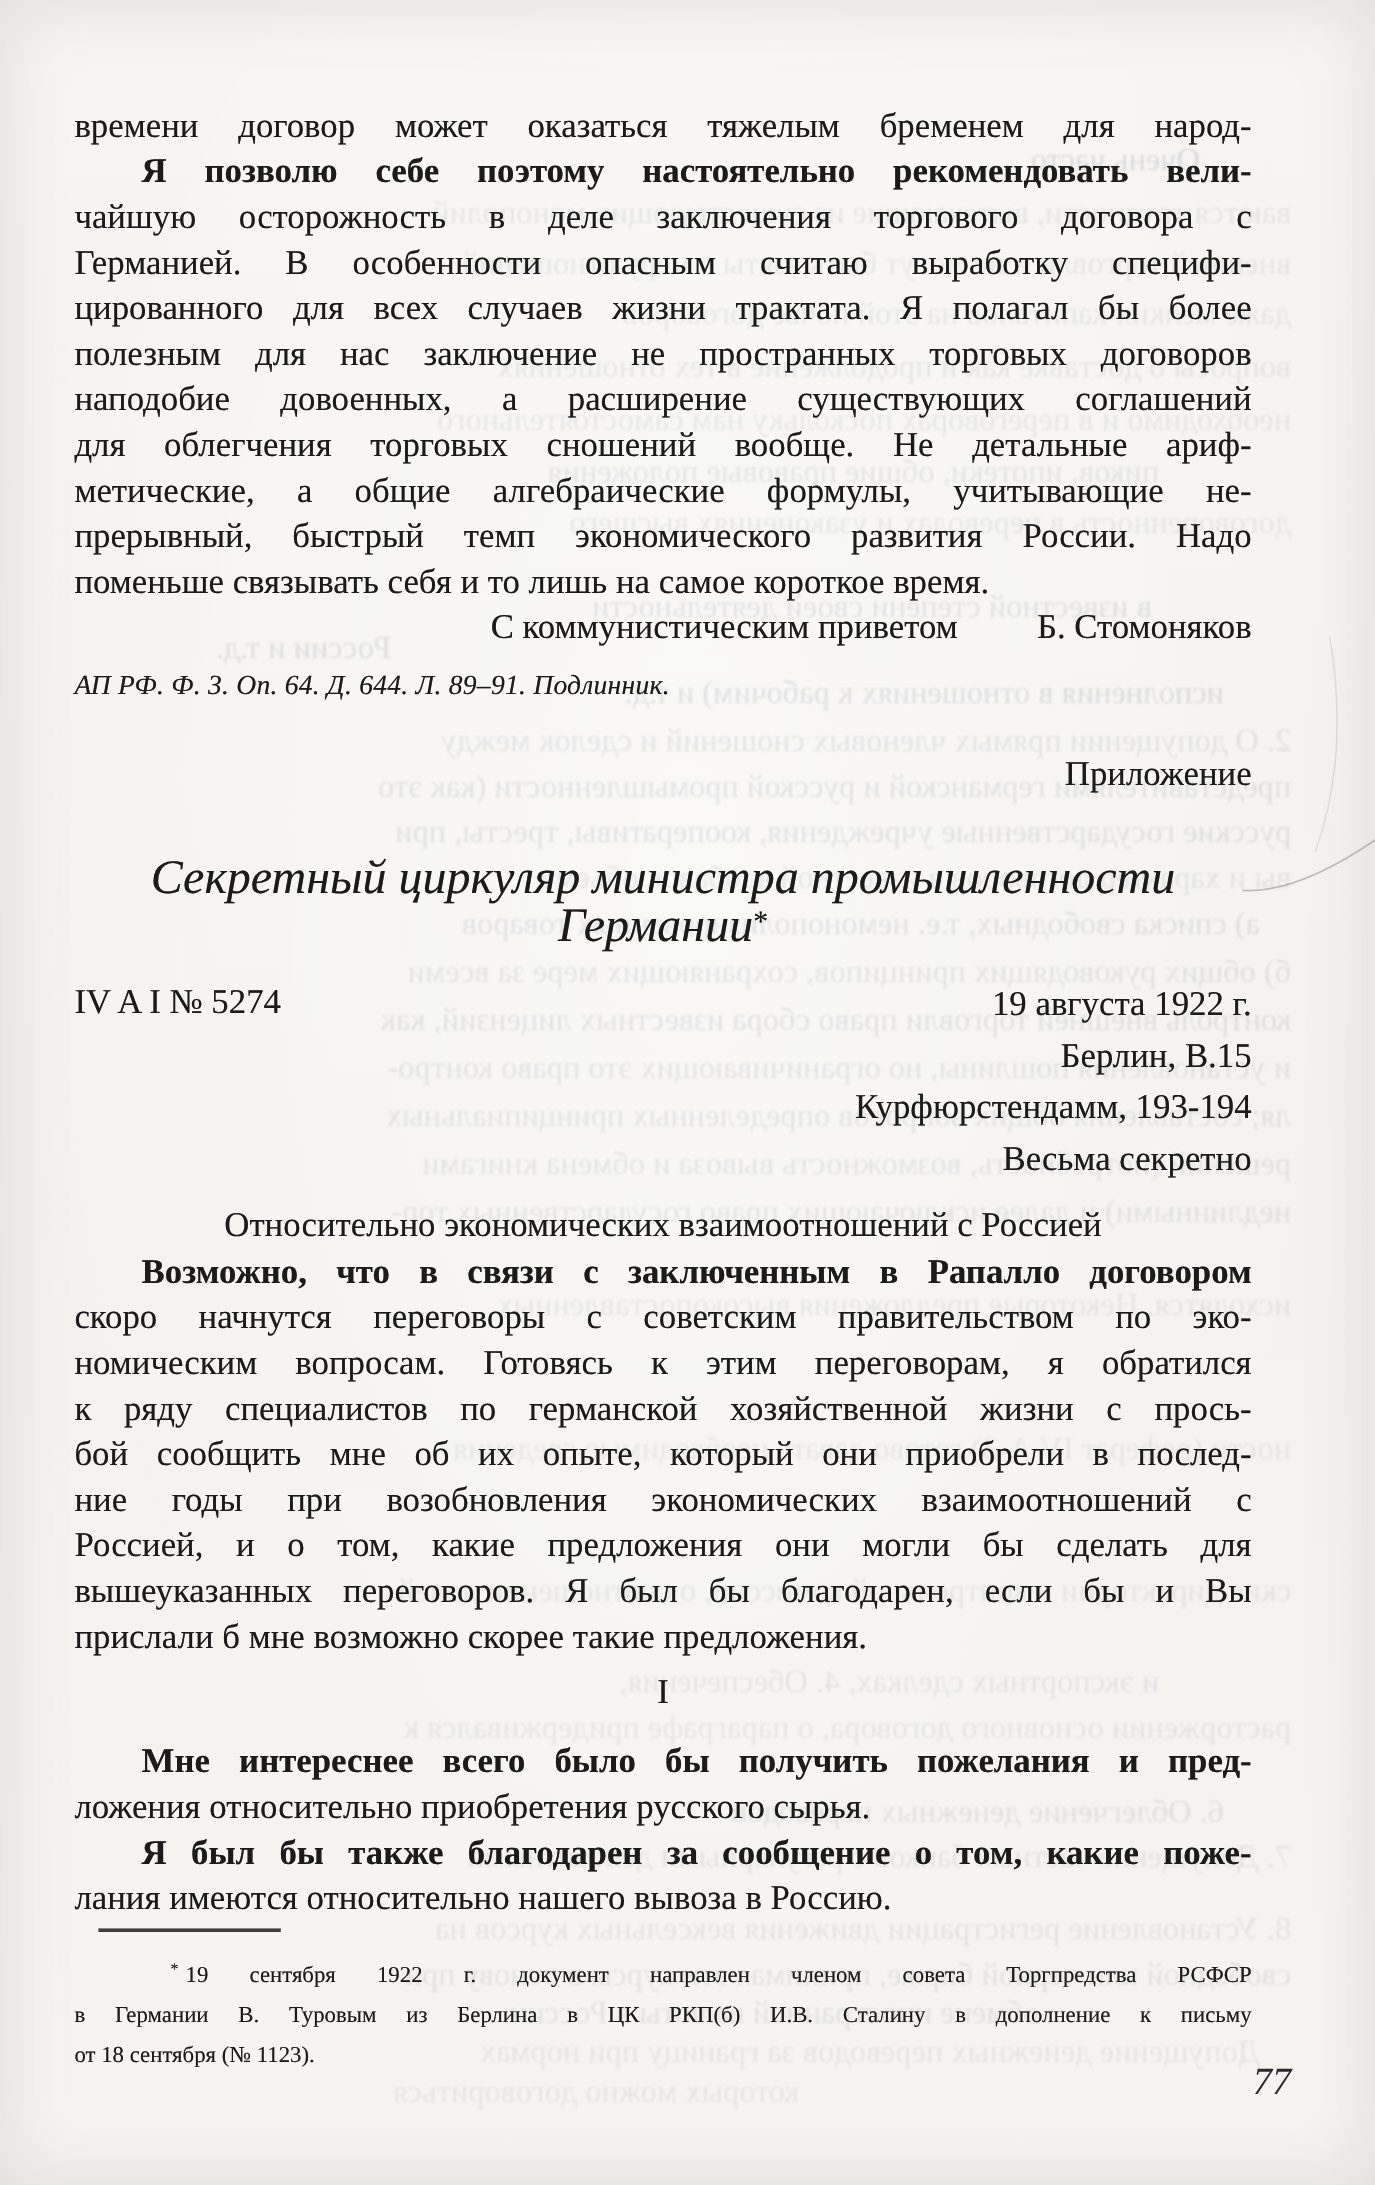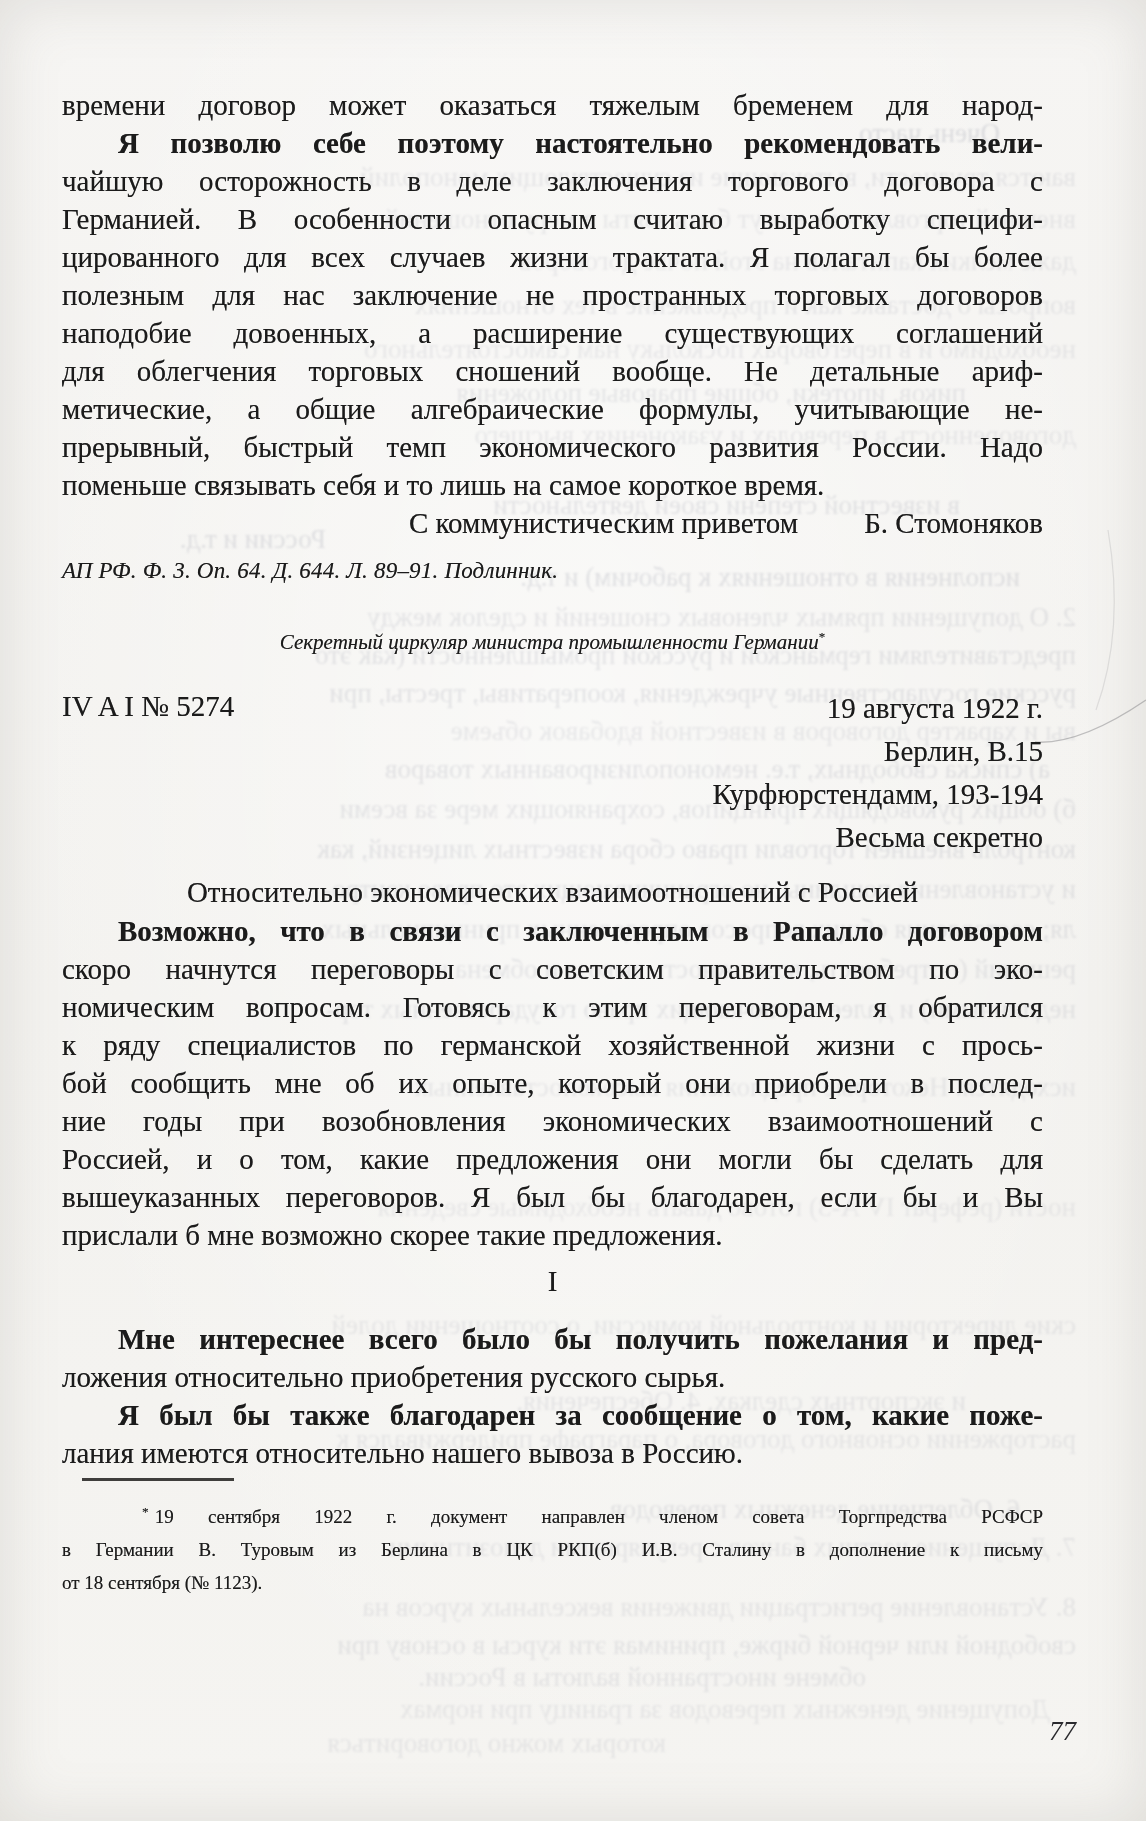--- a/index.html
+++ b/index.html
@@ -24,33 +24,33 @@
     position:absolute;left:62px;top:86px;width:981px;z-index:2;
     font-size:29px;line-height:38px;
     text-shadow:0 0 .5px rgba(10,10,10,.55);
   }
   .jline{text-align:justify;text-align-last:justify;}
   .lline{text-align:left;}
   .indent{padding-left:56px;font-weight:bold;}
   .sig-row{display:flex;justify-content:flex-end;gap:66px;}
   .archive-ref{font-style:italic;font-size:23px;line-height:30px;margin-top:14px;letter-spacing:.2px;}
   .app-label{text-align:right;margin-top:40px;}
-  .circ-title{text-align:center;font-style:italic;margin-top:32px;font-size:21px;}
+  .circ-title{text-align:center;font-style:italic;margin-top:48px;font-size:40px;}
   .fn-sup{font-size:62%;vertical-align:8px;font-style:normal;}
   .meta-row{display:flex;justify-content:space-between;align-items:flex-start;margin-top:26px;}
   .meta-right{text-align:right;line-height:43px;}
   .subject{text-align:center;margin-top:14px;}
   .body-block{margin-top:1px;}
   .sec-num{text-align:center;margin-top:8px;}
   .sp1{margin-top:20px;}
   .fn-rule{width:152px;height:0;border:none;border-top:3px solid #3f3e3c;margin:6px 0 0 20px;}
   .footnote{font-size:19px;line-height:33px;margin-top:14px;text-shadow:0 0 .4px rgba(10,10,10,.5);}
   .footnote .first{padding-left:80px;}
   .fn-mark{font-size:70%;vertical-align:7px;padding-right:6px;}
-  .pagenum{position:absolute;right:70px;top:1716px;z-index:2;font-style:italic;font-size:27px;color:#2a2a2e;}
+  .pagenum{position:absolute;right:70px;top:1716px;z-index:2;font-style:italic;font-size:32px;color:#2a2a2e;}
 </style>
 </head>
 <body>
 
 <div class="page">
 
   <div class="ghost-layer">
     <div class="ghost" style="top:118px;left:640px;width:360px;opacity:.20">Очень часто</div>
     <div class="ghost" style="top:162px;left:66px;width:1010px;opacity:.13">ваются трудности, вытекающие из существующих монополий</div>
     <div class="ghost" style="top:204px;left:66px;width:1010px;opacity:.12">внешней торговли и не могут быть взяты в меру отношений</div>
@@ -113,20 +113,21 @@
       <div class="lline">поменьше связывать себя и то лишь на самое короткое время.</div>
     </div>
 
     <div class="sig-row">
       <span>С коммунистическим приветом</span>
       <span>Б. Стомоняков</span>
     </div>
 
     <div class="archive-ref">АП РФ. Ф. 3. Оп. 64. Д. 644. Л. 89–91. Подлинник.</div>
 
+    <div class="app-label">Приложение</div>
 
     <div class="circ-title">
       <span>Секретный циркуляр министра промышленности Германии</span><sup class="fn-sup">*</sup>
     </div>
 
     <div class="meta-row">
       <div>IV A I № 5274</div>
       <div class="meta-right">
         <div>19 августа 1922 г.</div>
         <div>Берлин, В.15</div>

